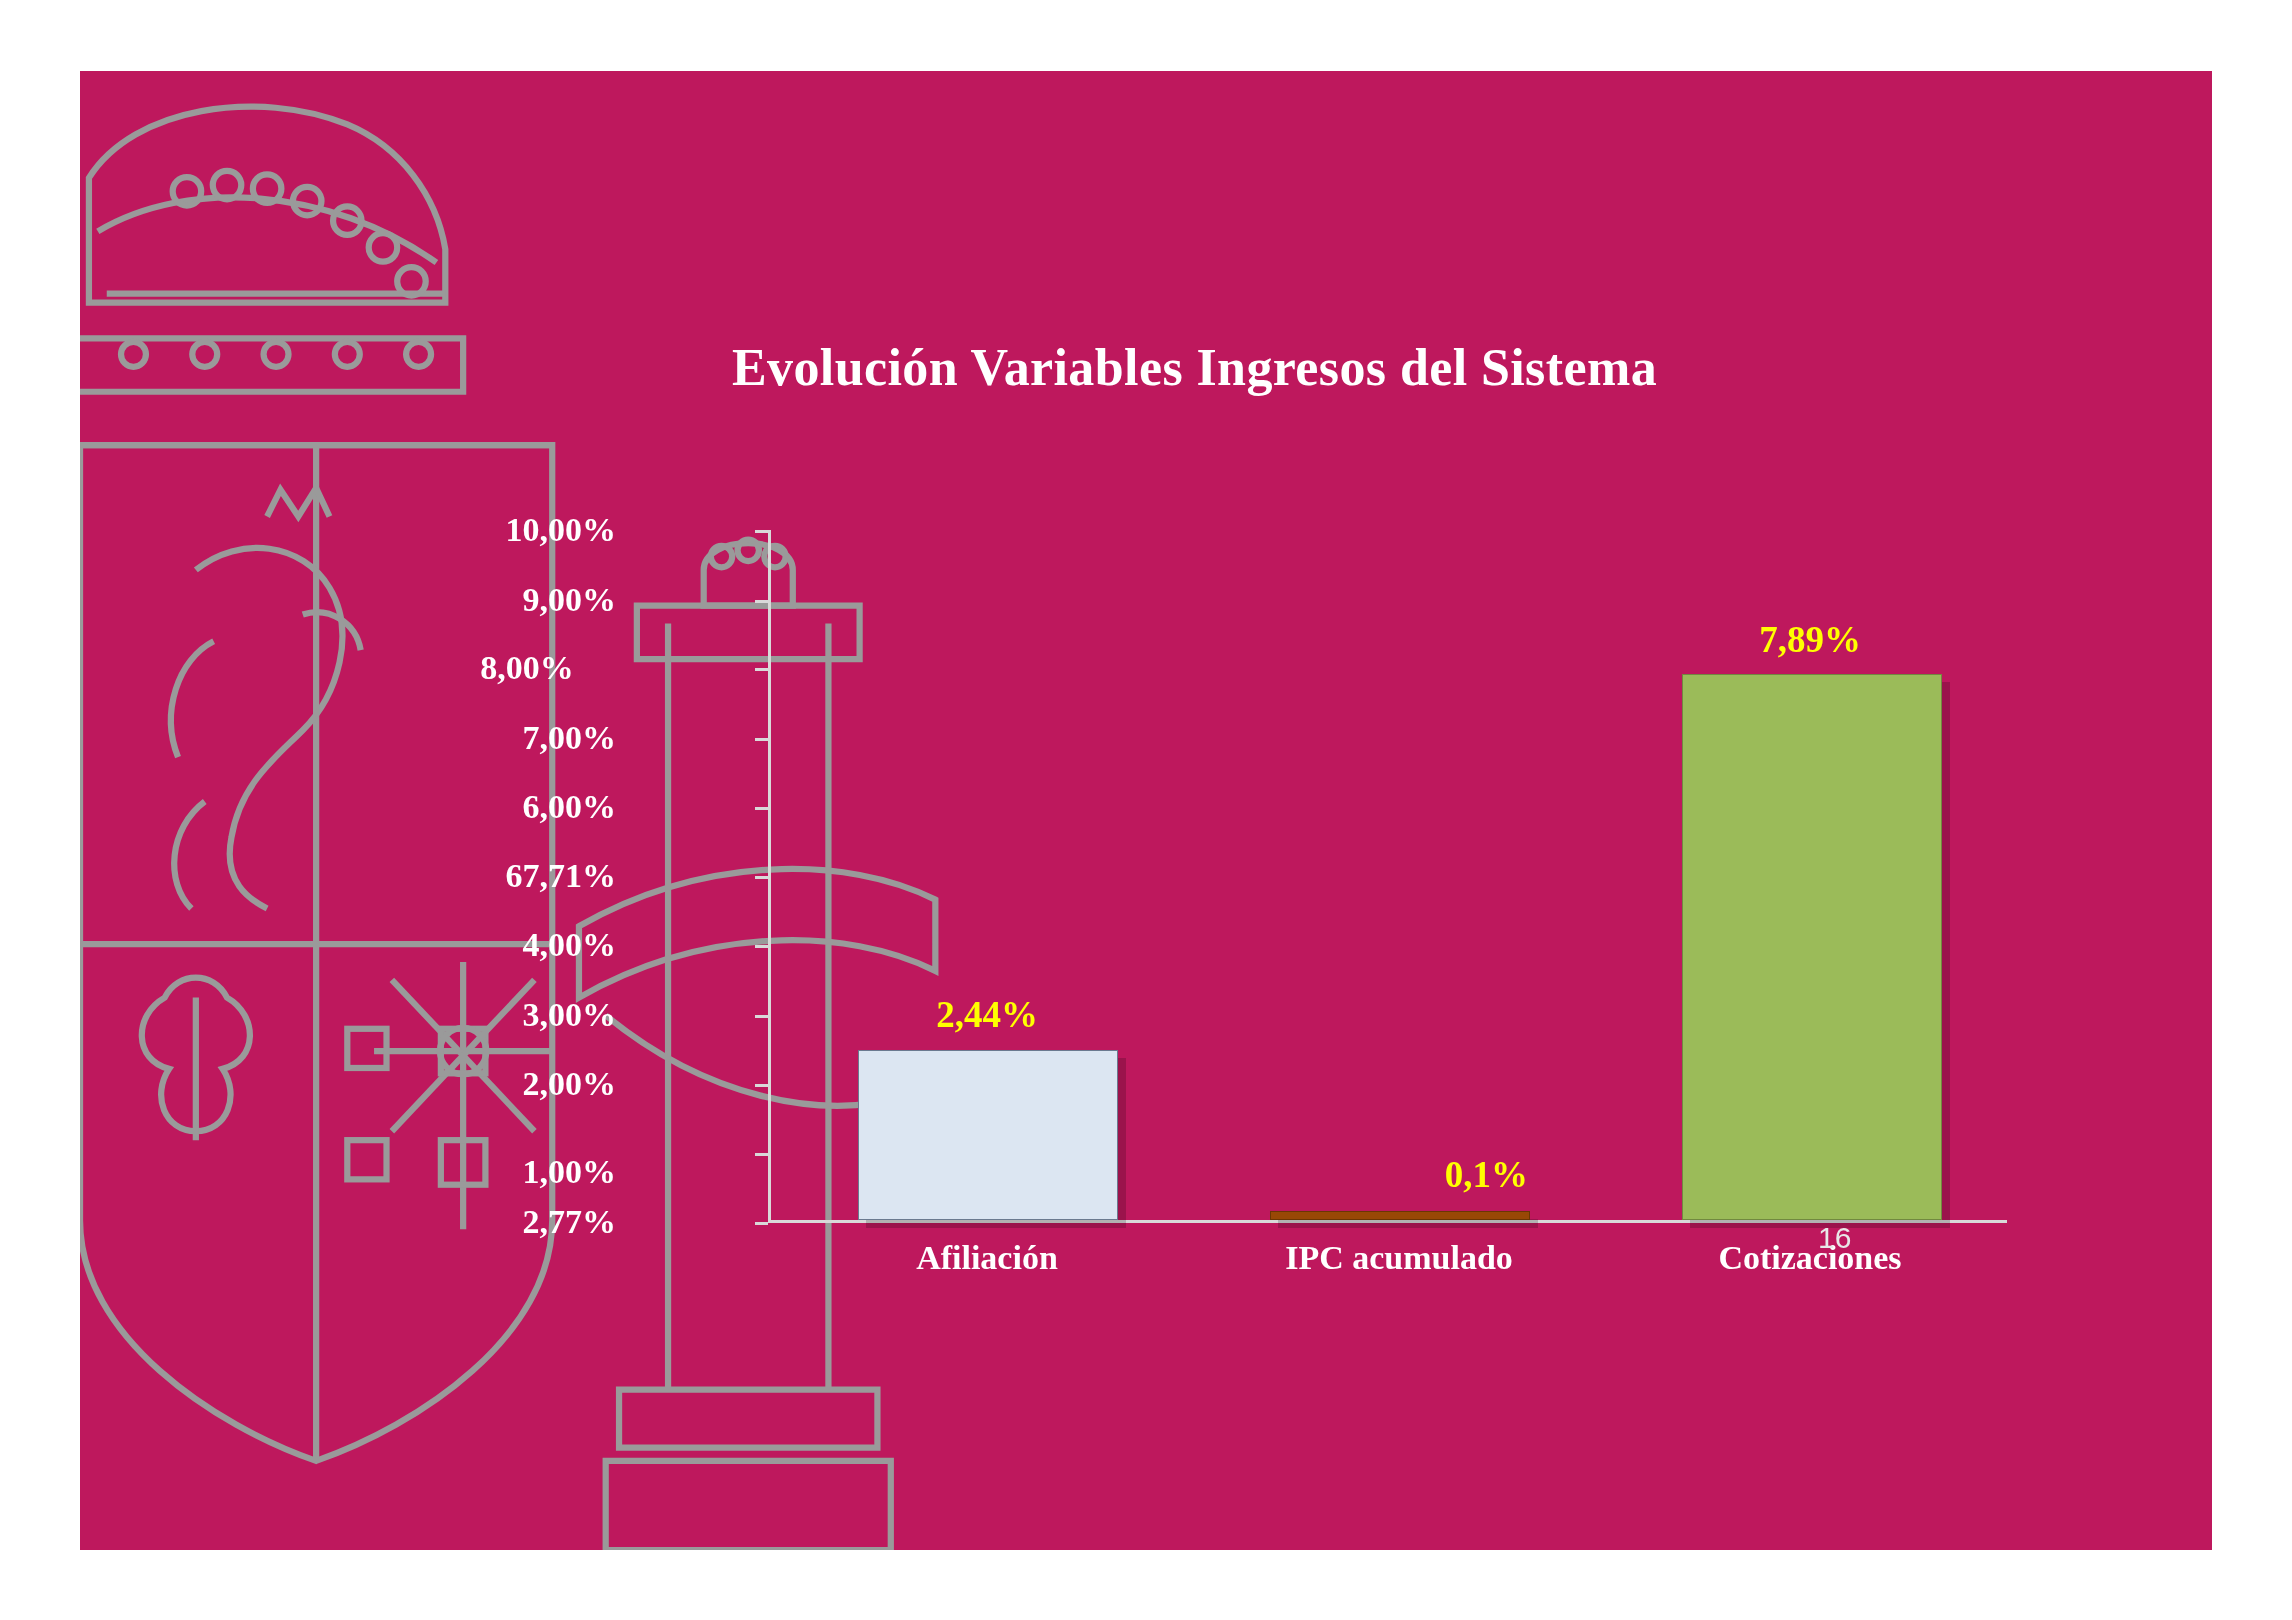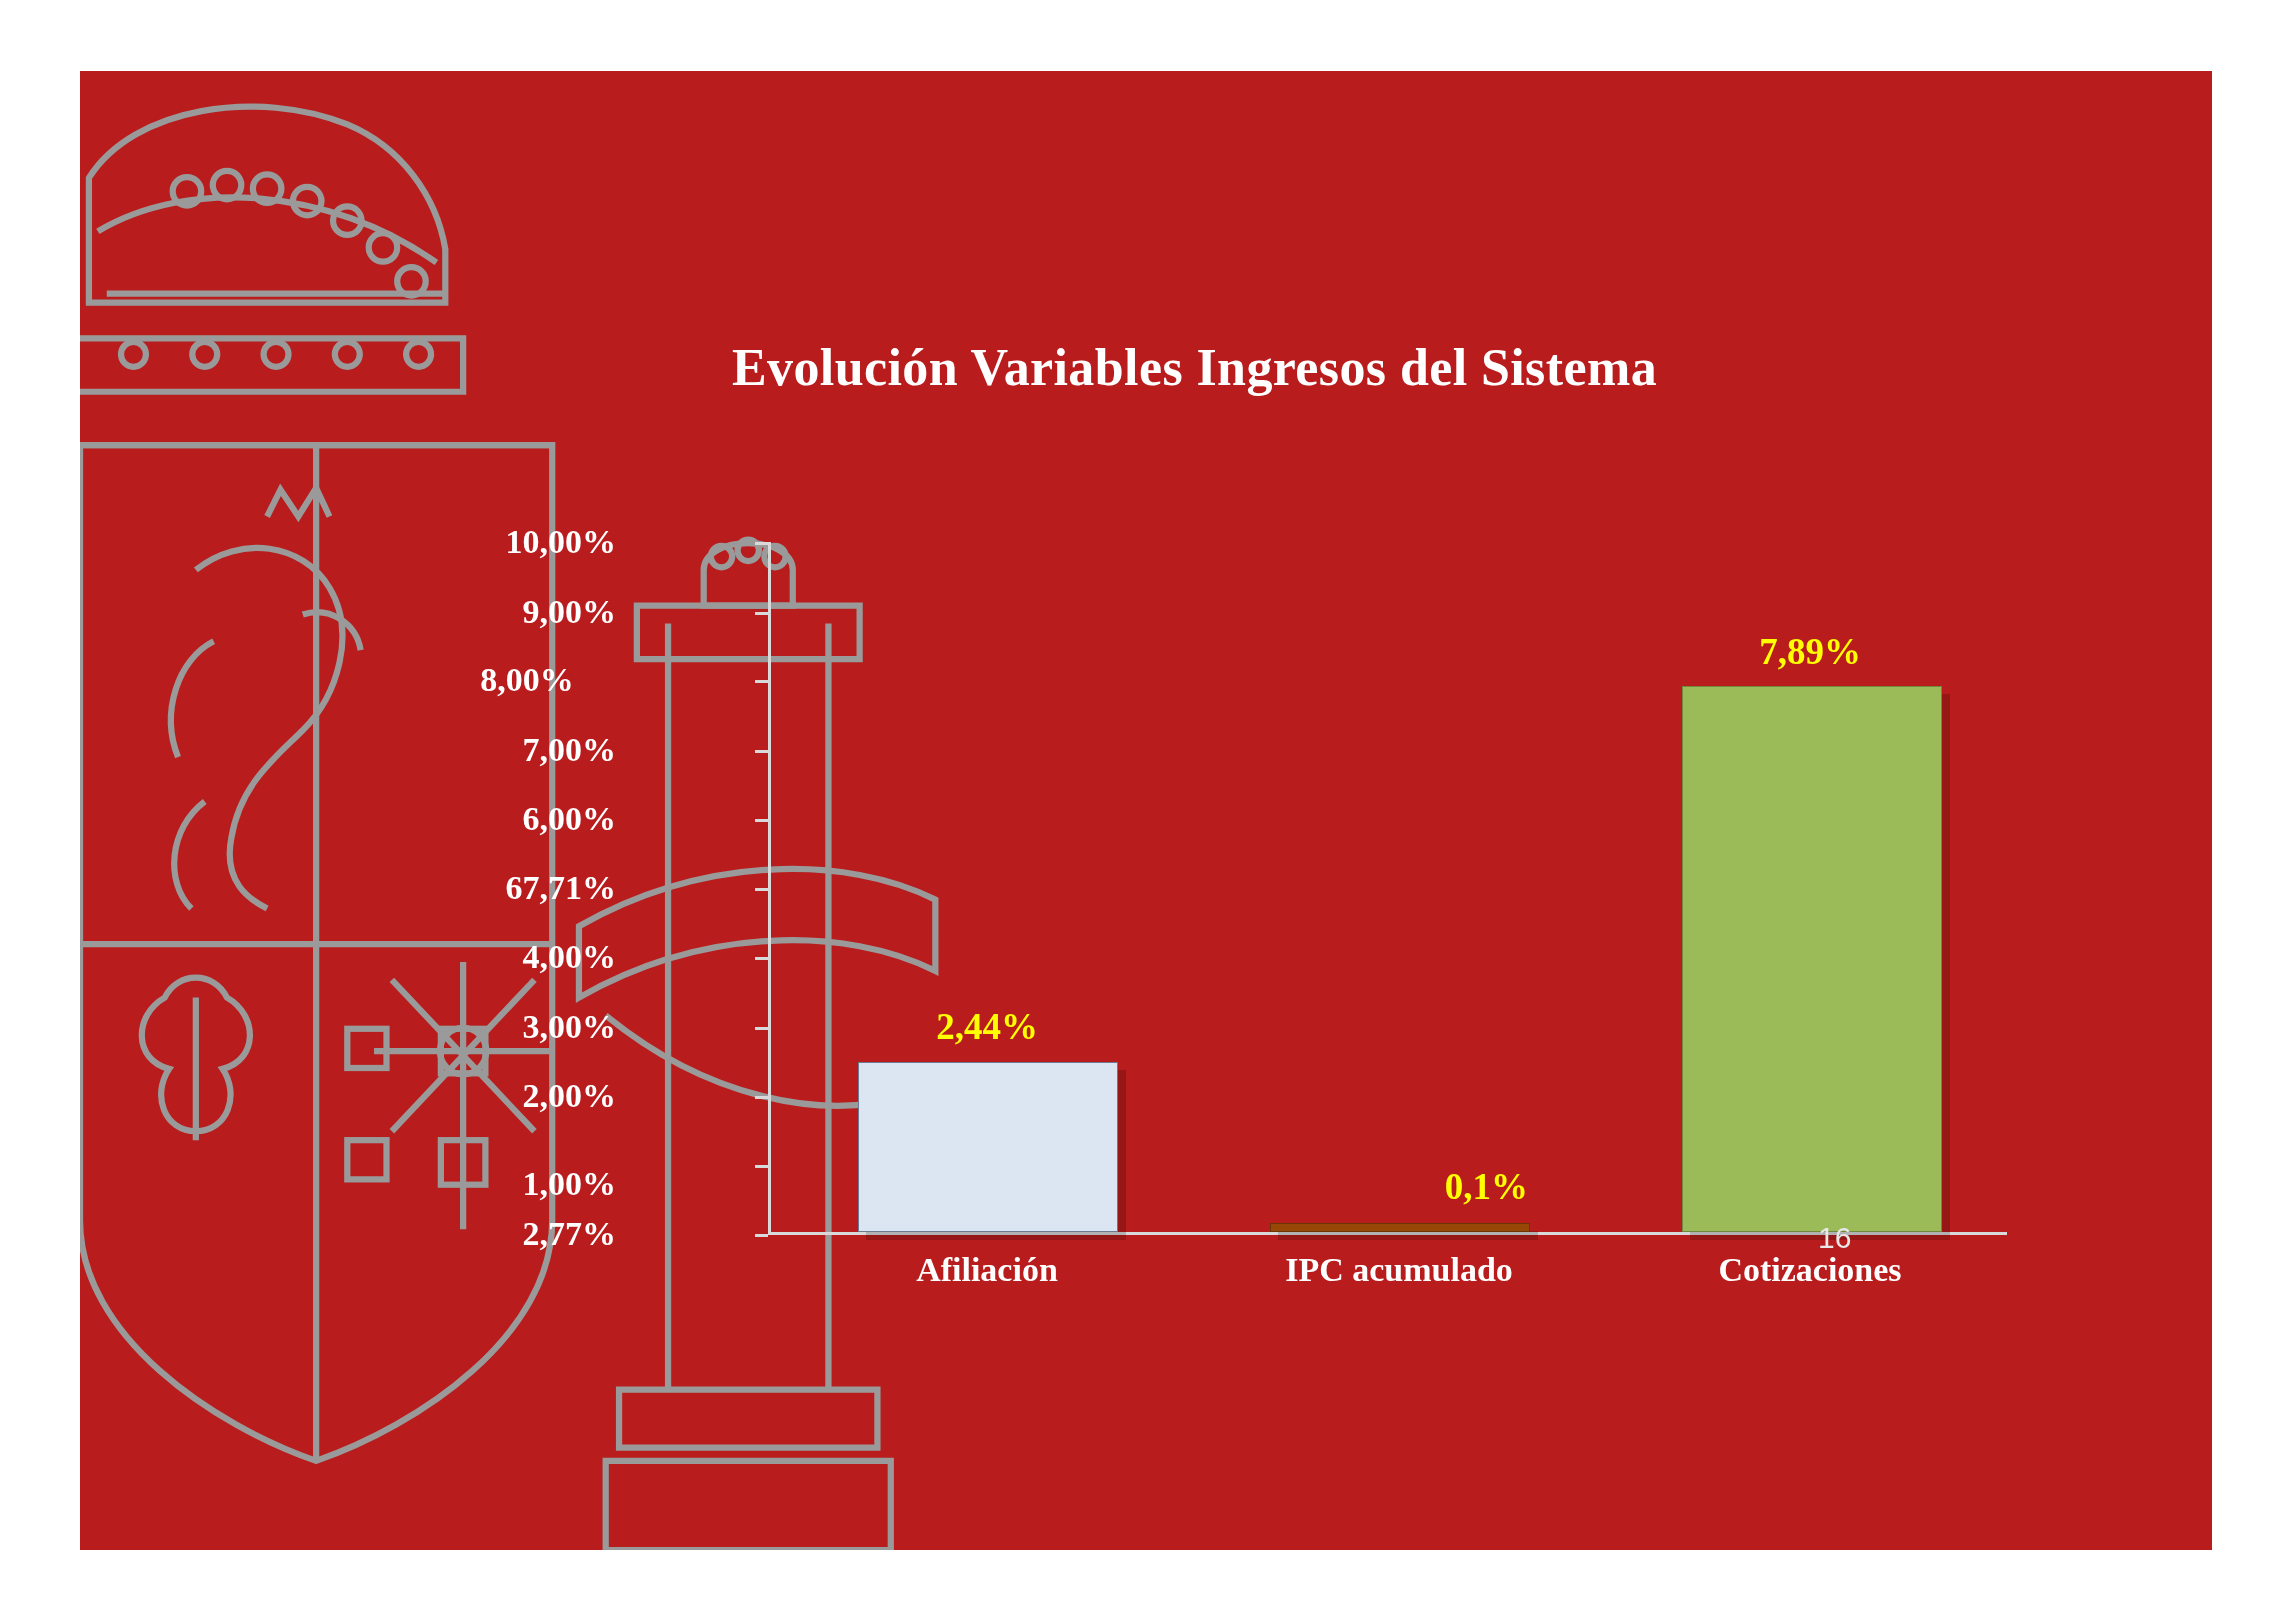--- a/index.html
+++ b/index.html
@@ -13,21 +13,21 @@
     font-family: "Liberation Serif", serif;
     overflow: hidden;
   }
 
   #slide {
     position: absolute;
     left: 80px;
     top: 71px;
     width: 2132px;
     height: 1479px;
-    background: #b91c1c;
+    background: #be185d;
     overflow: hidden;
   }
 
   
   #watermark {
     position: absolute;
     left: 0px;
     top: 0px;
     width: 891px;
     height: 1479px;
@@ -56,21 +56,21 @@
     text-align: center;
     color: #ffffff;
     font-size: 39px;
     font-weight: bold;
   }
 
   
   #chart {
     position: absolute;
     left: 499px;
-    top: 448px;
+    top: 436px;
     width: 1568px;
     height: 900px;
   }
 
   .y-label {
     position: absolute;
     right: 1531px;
     width: 178px;
     text-align: right;
     color: #ffffff;

